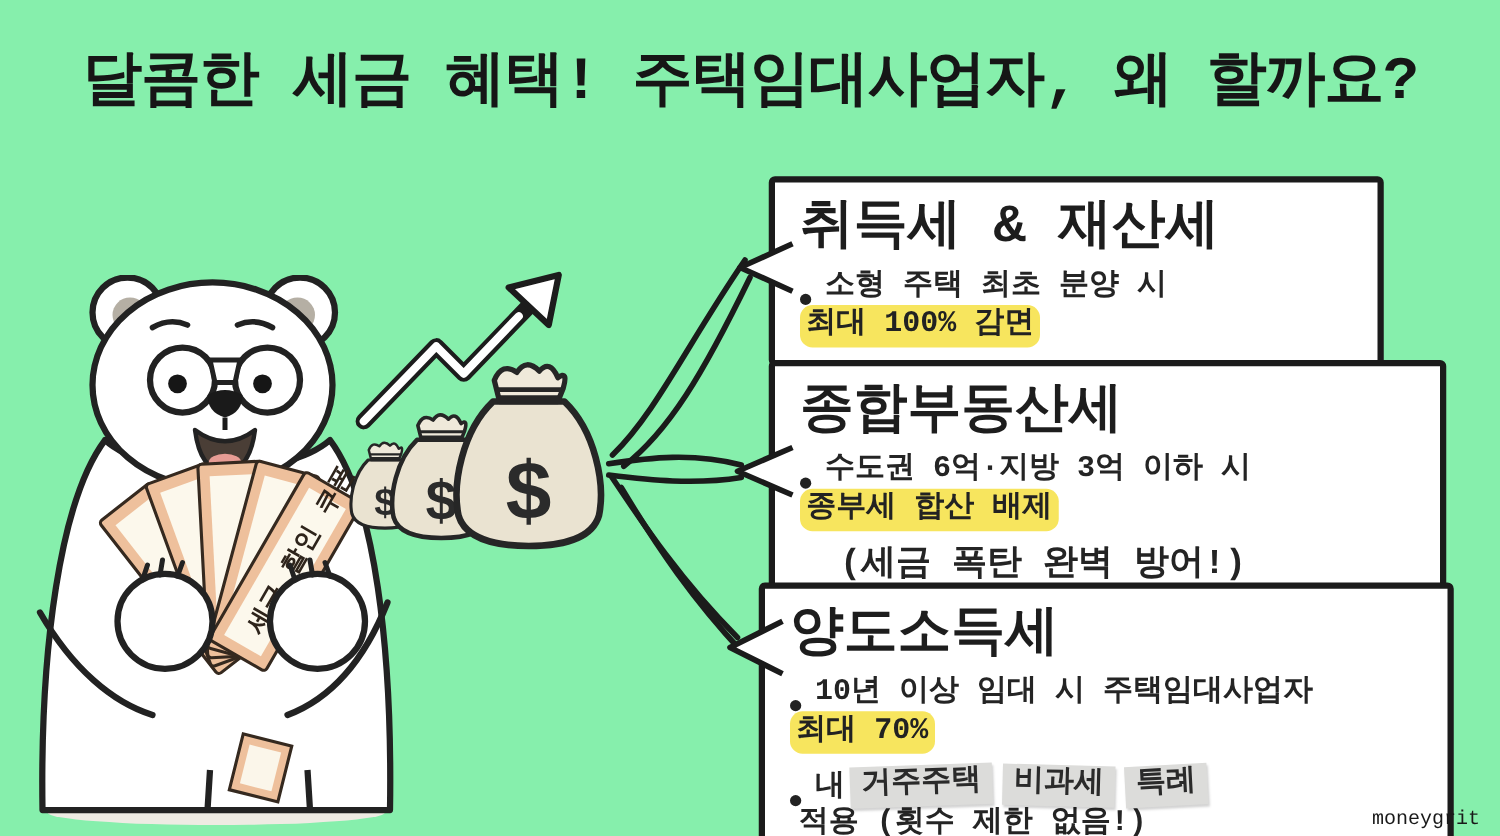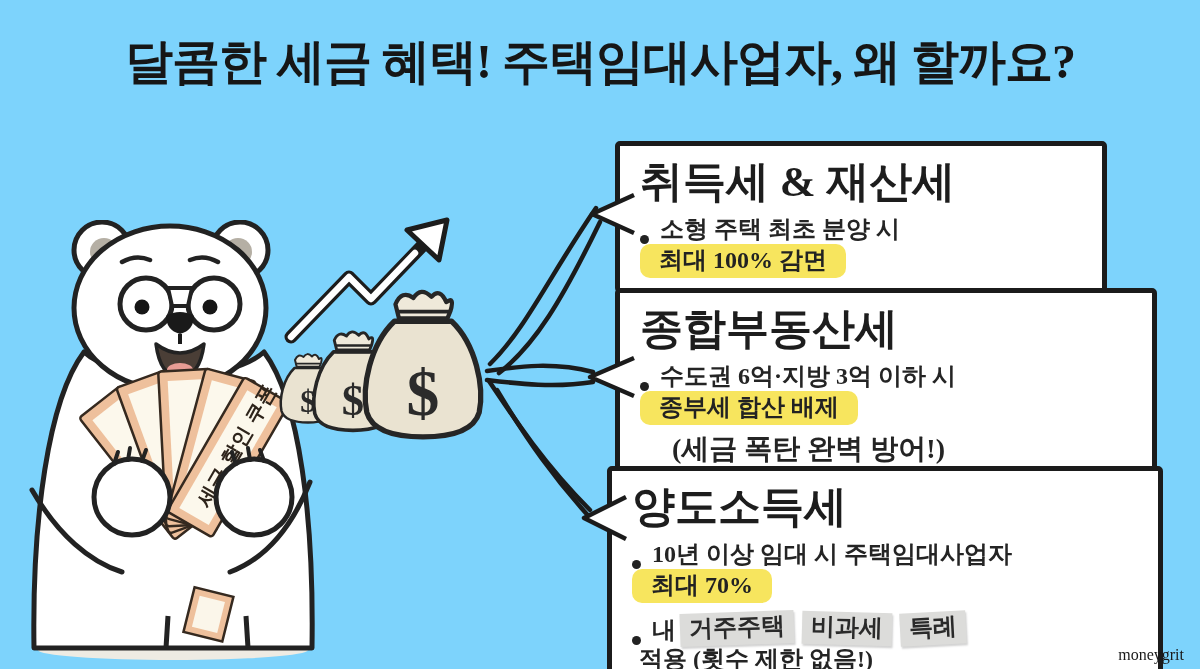--- a/index.html
+++ b/index.html
@@ -1,19 +1,19 @@
 <!DOCTYPE html>
 <html><head>
 <meta charset="utf-8">
 <style>
   html,body { margin:0; padding:0; }
   #canvas {
     position:relative; width:1200px; height:669px;
-    background:#7dd3fc; overflow:hidden;
-    font-family:Liberation Serif, serif; color:#242424;
+    background:#86efac; overflow:hidden;
+    font-family:Liberation Mono, monospace; color:#242424;
   }
   .main-title {
     position:absolute; top:30px; left:0; width:100%;
     text-align:center; font-size:48px; font-weight:bold;
     color:#161616; letter-spacing:-1px;
   }
   svg { display:block; }
   .illu { position:absolute; z-index:1; }
   #bear-svg   { left:18px;  top:220px; }
   #money-svg  { left:275px; top:215px; }
@@ -28,21 +28,21 @@
   #box-holding     { left:615px; top:288px; width:542px; min-height:150px; }
   #box-transfer    { left:607px; top:466px; width:556px; min-height:172px; }
 
   .box-title { font-size:43px; font-weight:bold; color:#1d1d1d; line-height:1.15; }
   .bullet-row { display:flex; align-items:flex-end; margin-top:9px; font-size:24px; font-weight:bold; line-height:1.2; flex-wrap:wrap; }
   .dot { width:9px; height:9px; border-radius:50%; background:#222; margin-right:11px; flex:none; }
   .pre { margin-right:7px; }
   .post { margin-left:7px; }
   mark.hl {
     background:#f7e55e; color:#222; font-weight:bold;
-    border-radius:10px; padding:2px 19px 3px;
+    border-radius:10px; padding:2px 5px 3px;
   }
   .note-line { margin-left:32px; margin-top:5px; font-size:28px; font-weight:bold; }
   .tag {
     display:inline-block; background:#dcdcda; color:#2a2a2a;
     padding:1px 9px 3px; margin:0 4px;
     box-shadow:1px 2px 2px rgba(0,0,0,0.18);
   }
   .tag-1 { transform:rotate(-2deg); }
   .tag-2 { transform:rotate(1.5deg); }
   .tag-3 { transform:rotate(-3deg); }

